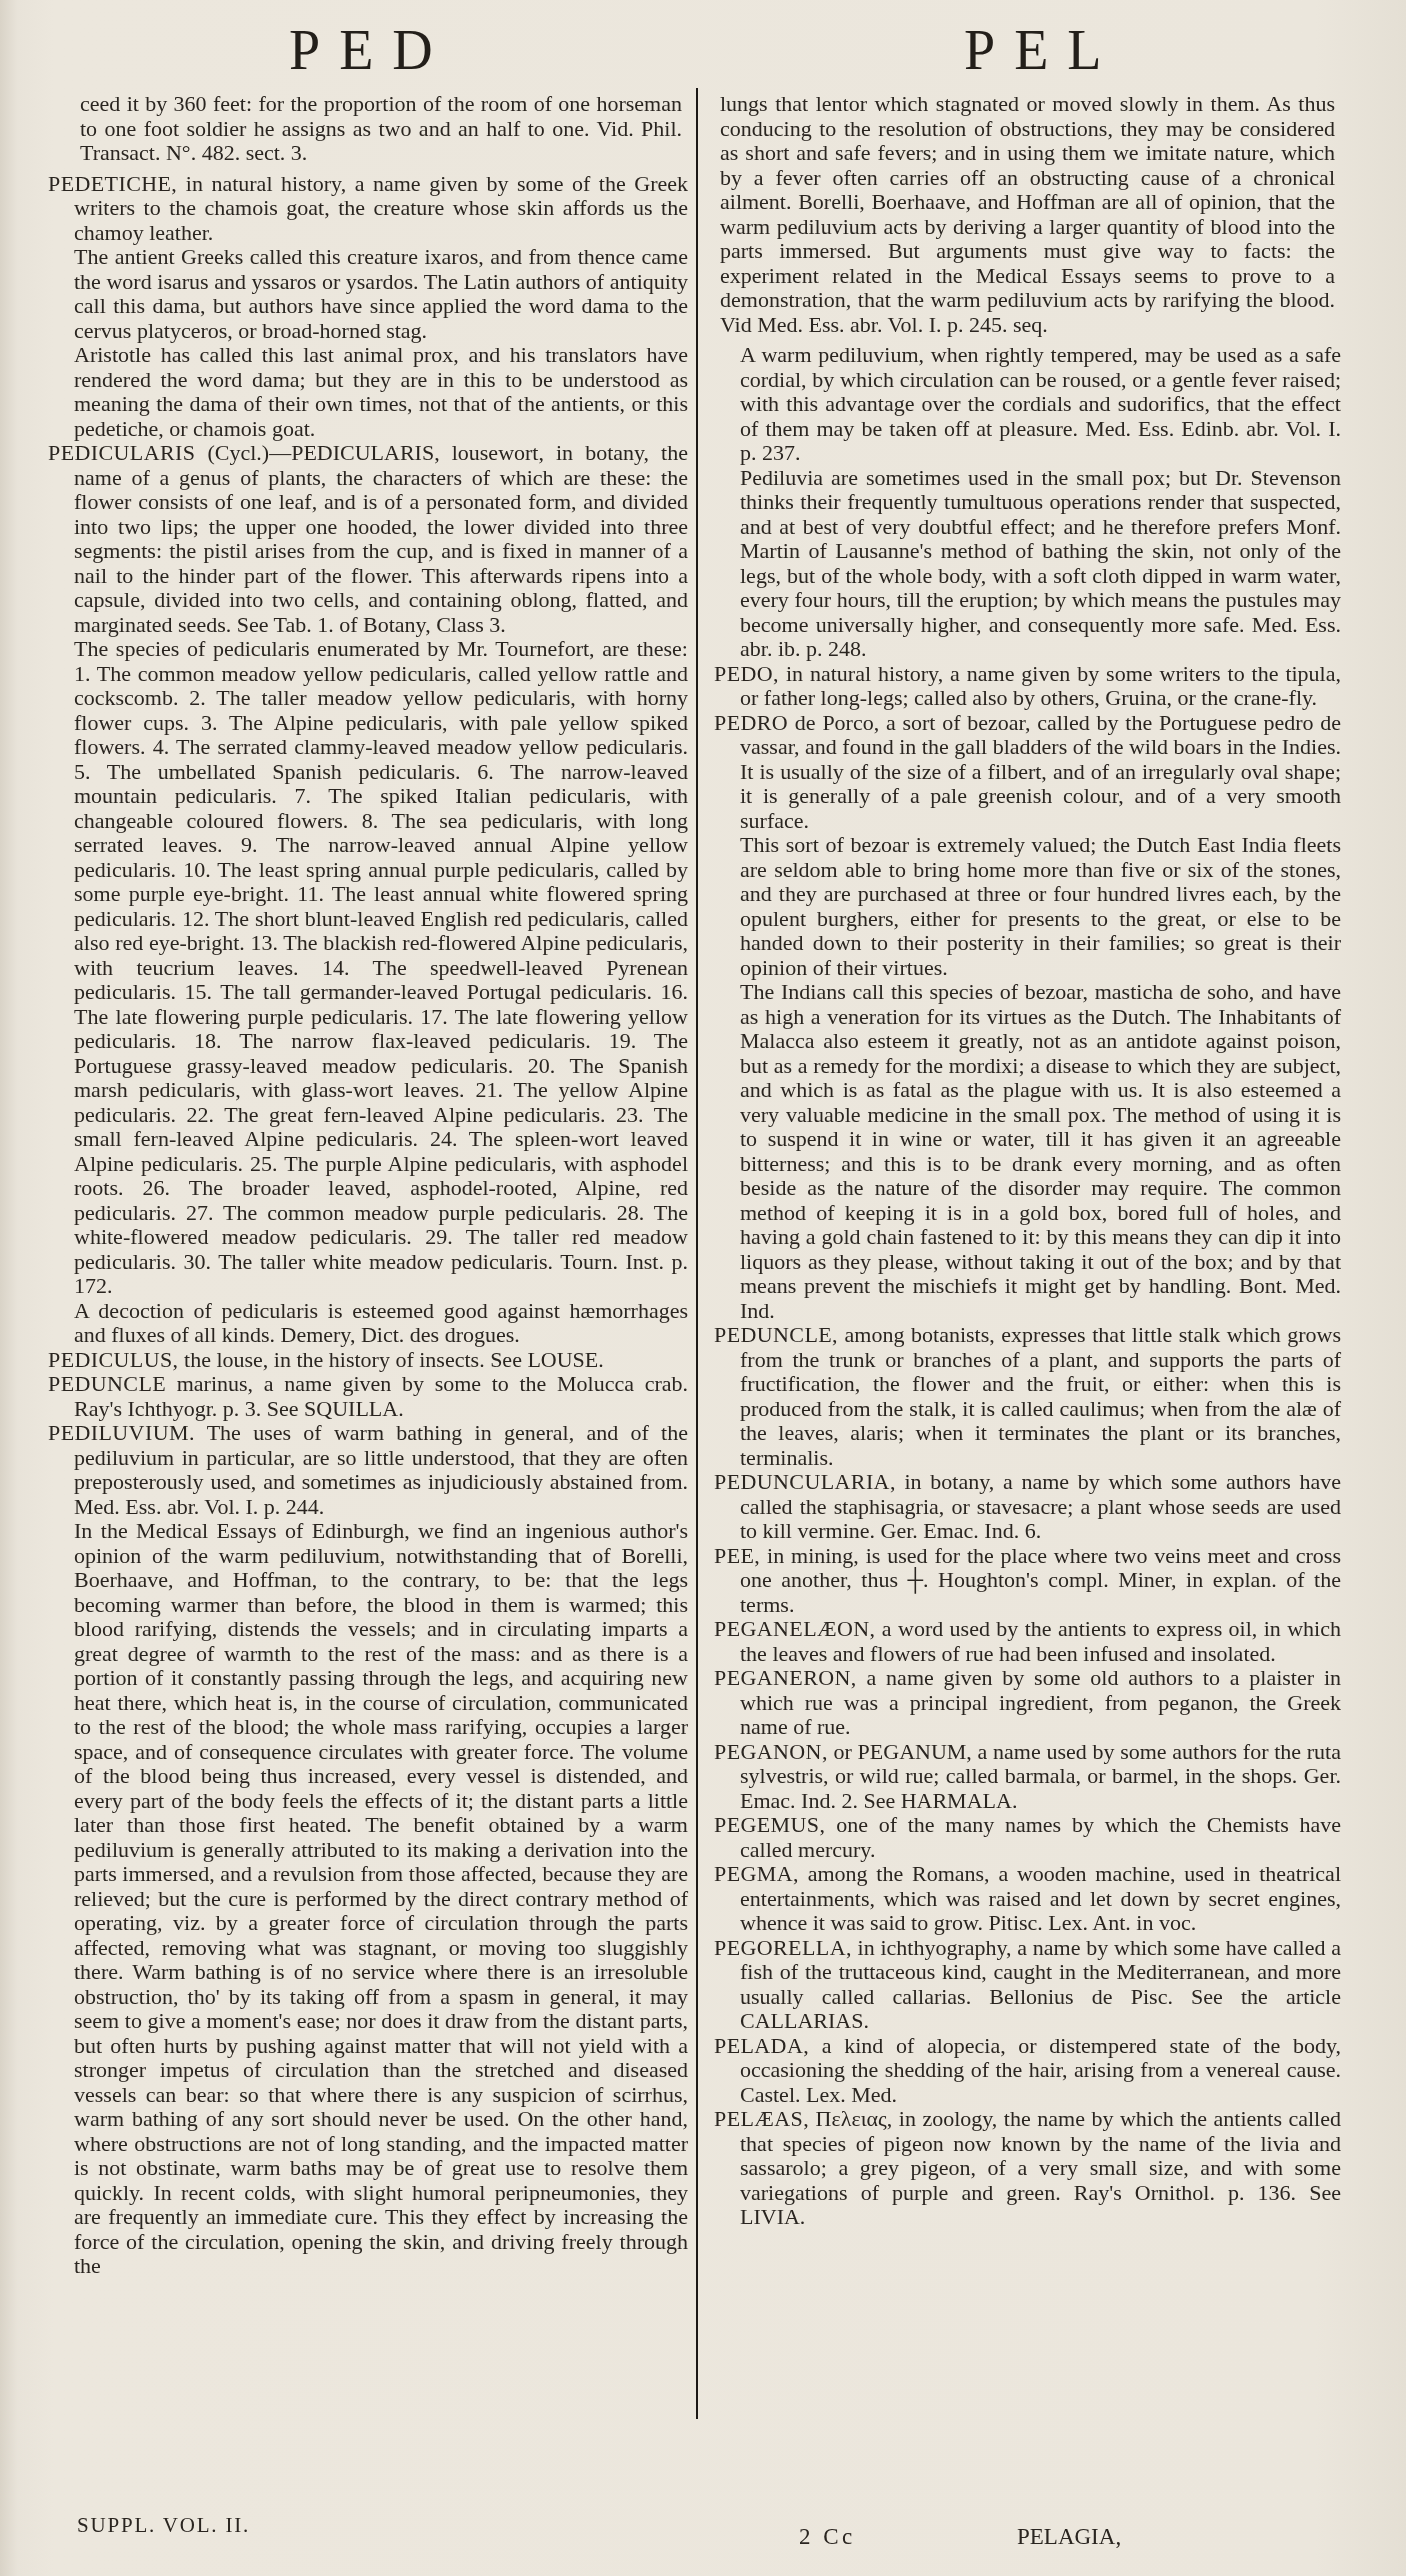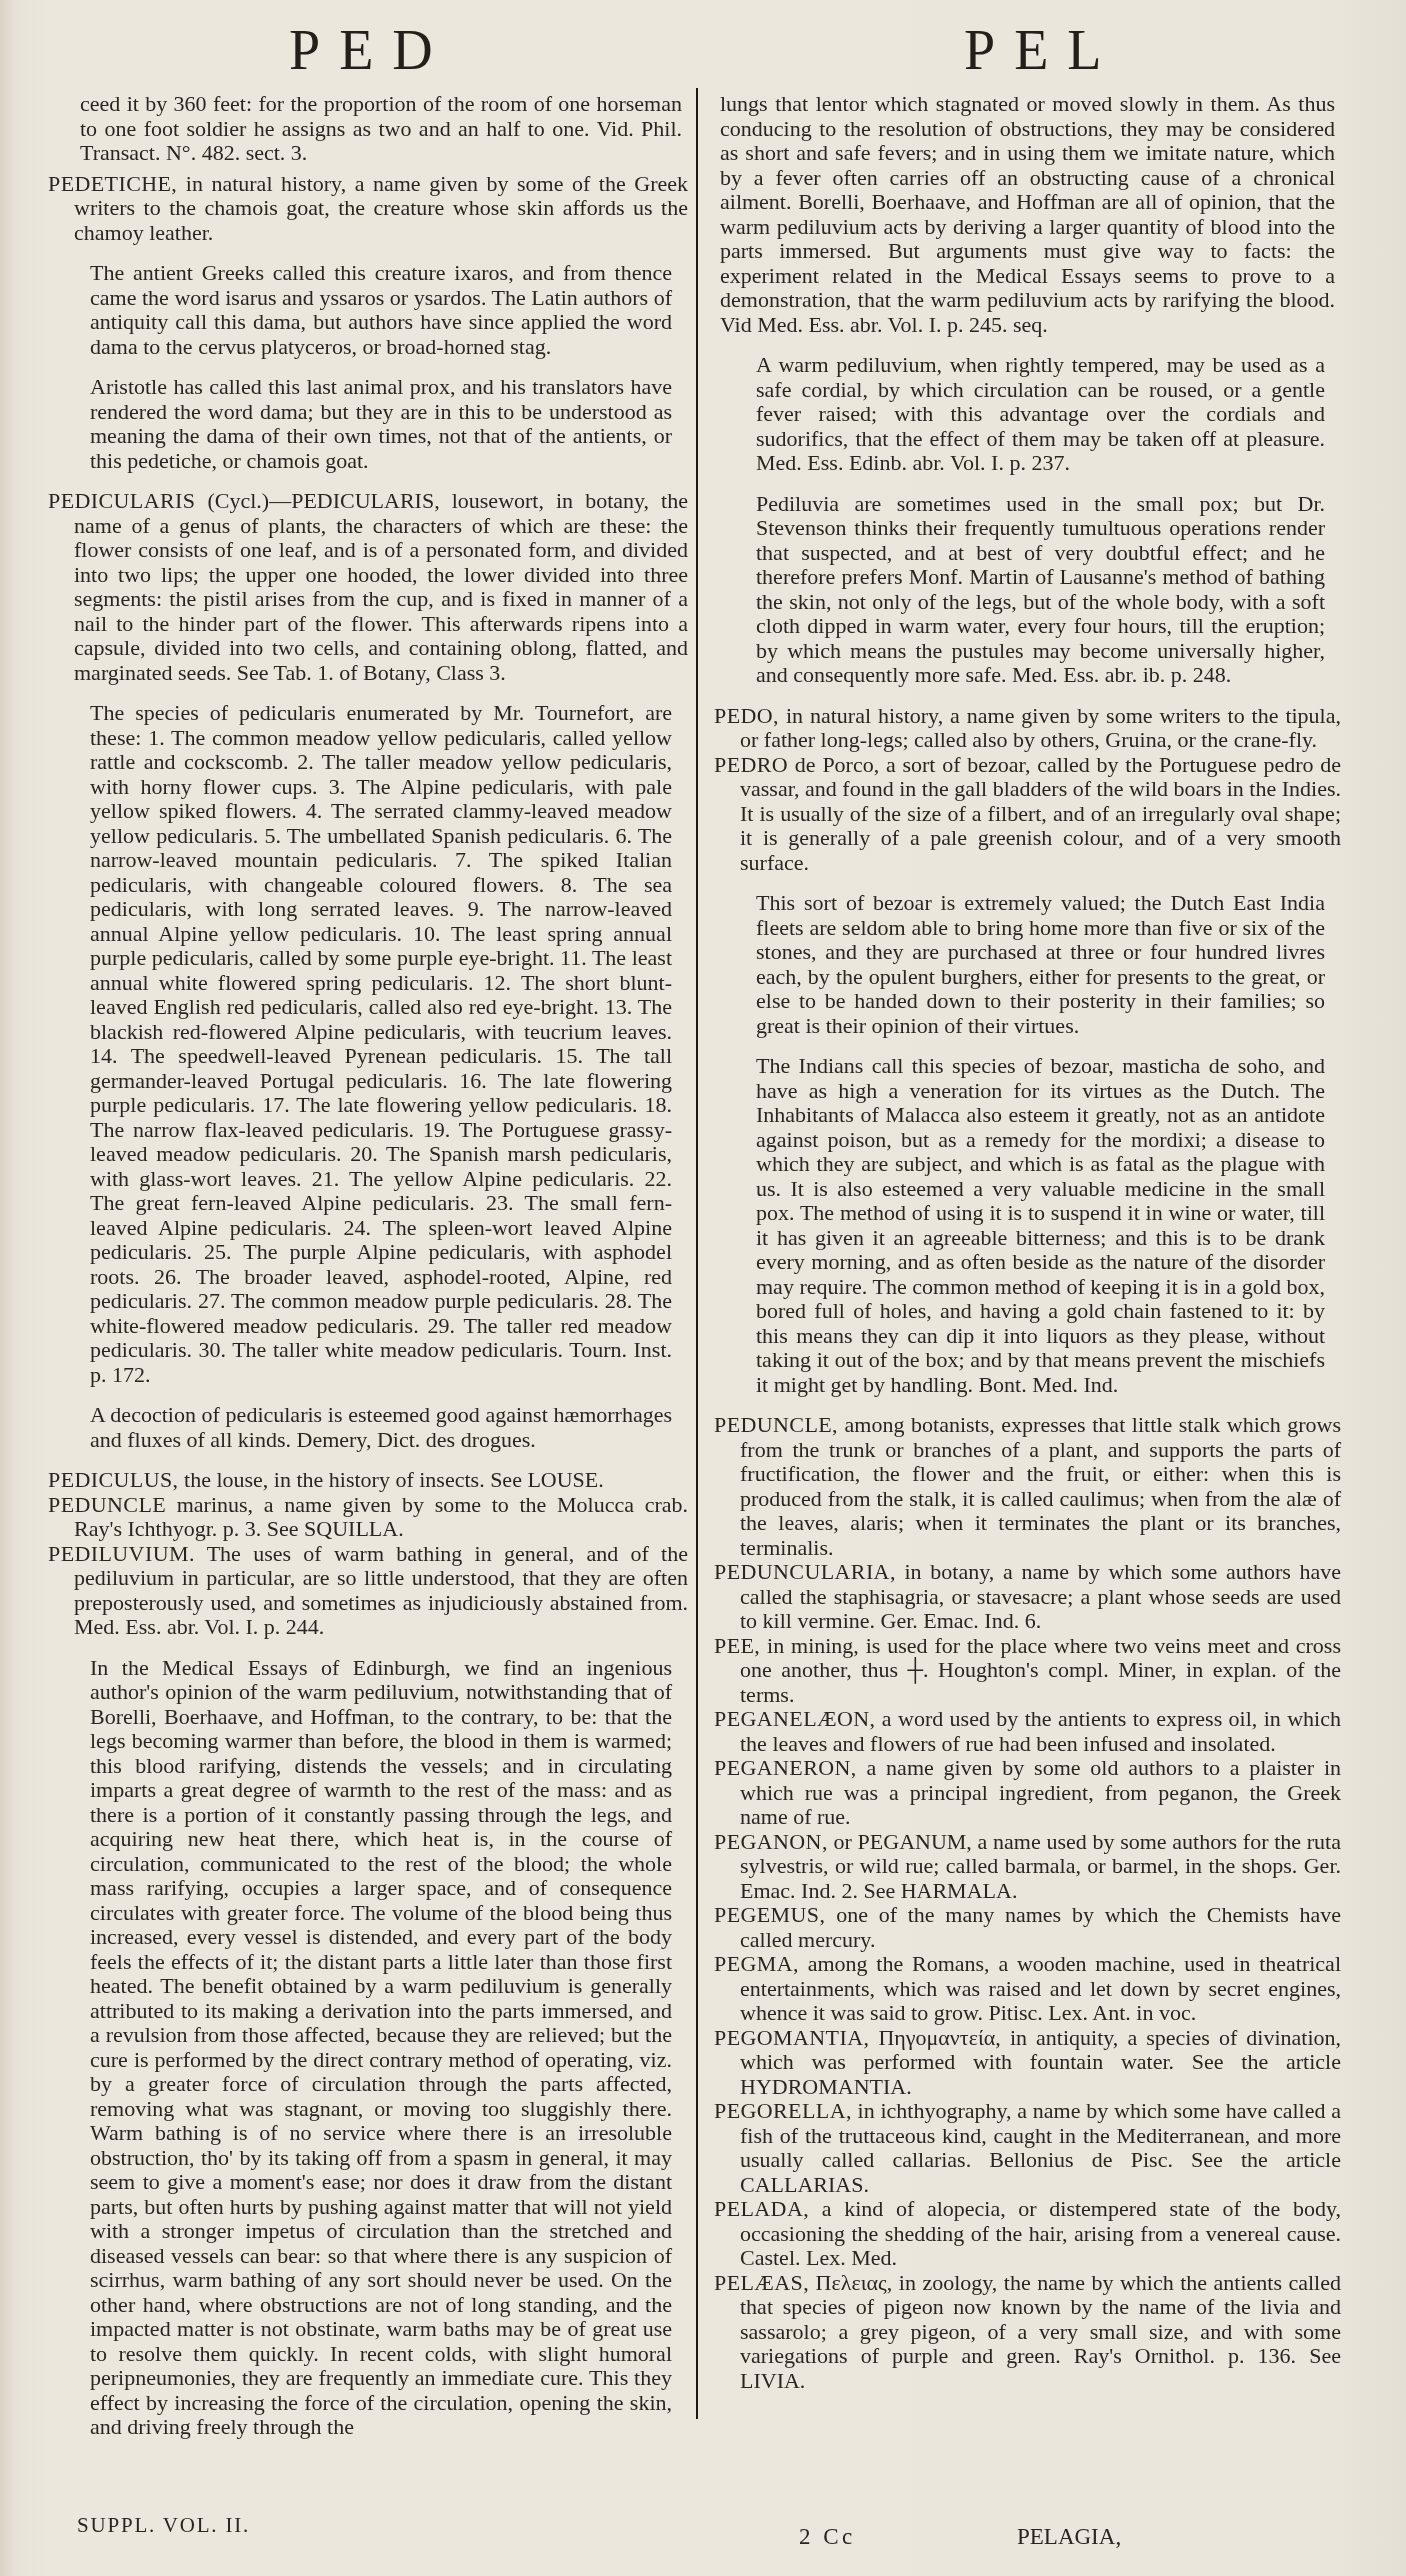--- a/index.html
+++ b/index.html
@@ -22,21 +22,21 @@
   .col {
     position:absolute; top:86px; font-size:22px; line-height:24.5px;
     text-align:justify;
   }
   .col-left { left:48px; width:640px; }
   .col-right { left:714px; width:627px; }
   .divider {
     position:absolute; left:696px; top:88px; width:1.8px; height:2331px; background:#1c1815;
   }
   .entry { margin:0; padding-left:26px; text-indent:-26px; }
-  .para { margin:16px; padding-left:26px; text-indent:0; }
+  .para { margin:0; padding-left:26px; text-indent:0; }
   .cont { margin:6px; padding-left:26px; }
   .hw { font-variant:normal; letter-spacing:0.4px; }
   .sc { font-variant:small-caps; }
   .footer-left {
     position:absolute; left:77px; top:2513px; font-size:21px; font-variant:small-caps; letter-spacing:1.8px;
   }
   .signature {
     position:absolute; left:799px; top:2524px; font-size:23px; letter-spacing:3.5px;
   }
   .catchword {
@@ -76,21 +76,20 @@
     <p class="para"><span>This sort of bezoar is extremely valued; the Dutch East India fleets are seldom able to bring home more than five or six of the stones, and they are purchased at three or four hundred livres each, by the opulent burghers, either for presents to the great, or else to be handed down to their posterity in their families; so great is their opinion of their virtues.</span></p>
     <p class="para"><span>The Indians call this species of bezoar, masticha de soho, and have as high a veneration for its virtues as the Dutch. The Inhabitants of Malacca also esteem it greatly, not as an antidote against poison, but as a remedy for the mordixi; a disease to which they are subject, and which is as fatal as the plague with us. It is also esteemed a very valuable medicine in the small pox. The method of using it is to suspend it in wine or water, till it has given it an agreeable bitterness; and this is to be drank every morning, and as often beside as the nature of the disorder may require. The common method of keeping it is in a gold box, bored full of holes, and having a gold chain fastened to it: by this means they can dip it into liquors as they please, without taking it out of the box; and by that means prevent the mischiefs it might get by handling. Bont. Med. Ind.</span></p>
     <p class="entry"><span class="hw">PEDUNCLE,</span><span> among botanists, expresses that little stalk which grows from the trunk or branches of a plant, and supports the parts of fructification, the flower and the fruit, or either: when this is produced from the stalk, it is called caulimus; when from the alæ of the leaves, alaris; when it terminates the plant or its branches, terminalis.</span></p>
     <p class="entry"><span class="hw">PEDUNCULARIA,</span><span> in botany, a name by which some authors have called the staphisagria, or stavesacre; a plant whose seeds are used to kill vermine. Ger. Emac. Ind. 6.</span></p>
     <p class="entry"><span class="hw">PEE,</span><span> in mining, is used for the place where two veins meet and cross one another, thus ┼. Houghton's compl. Miner, in explan. of the terms.</span></p>
     <p class="entry"><span class="hw">PEGANELÆON,</span><span> a word used by the antients to express oil, in which the leaves and flowers of rue had been infused and insolated.</span></p>
     <p class="entry"><span class="hw">PEGANERON,</span><span> a name given by some old authors to a plaister in which rue was a principal ingredient, from peganon, the Greek name of rue.</span></p>
     <p class="entry"><span class="hw">PEGANON,</span><span> or PEGANUM, a name used by some authors for the ruta sylvestris, or wild rue; called barmala, or barmel, in the shops. Ger. Emac. Ind. 2. See HARMALA.</span></p>
     <p class="entry"><span class="hw">PEGEMUS,</span><span> one of the many names by which the Chemists have called mercury.</span></p>
     <p class="entry"><span class="hw">PEGMA,</span><span> among the Romans, a wooden machine, used in theatrical entertainments, which was raised and let down by secret engines, whence it was said to grow. Pitisc. Lex. Ant. in voc.</span></p>
-    <p class="entry"><span class="hw">PEGOMANTIA,</span><span> Πηγομαντεία, in antiquity, a species of divination, which was performed with fountain water. See the article HYDROMANTIA.</span></p>
     <p class="entry"><span class="hw">PEGORELLA,</span><span> in ichthyography, a name by which some have called a fish of the truttaceous kind, caught in the Mediterranean, and more usually called callarias. Bellonius de Pisc. See the article CALLARIAS.</span></p>
     <p class="entry"><span class="hw">PELADA,</span><span> a kind of alopecia, or distempered state of the body, occasioning the shedding of the hair, arising from a venereal cause. Castel. Lex. Med.</span></p>
     <p class="entry"><span class="hw">PELÆAS,</span><span> Πελειας, in zoology, the name by which the antients called that species of pigeon now known by the name of the livia and sassarolo; a grey pigeon, of a very small size, and with some variegations of purple and green. Ray's Ornithol. p. 136. See LIVIA.</span></p>
   </div>
 
   <div class="footer-left">SUPPL. VOL. II.</div>
   <div class="signature">2 Cc</div>
   <div class="catchword">PELAGIA,</div>
 
 </div>

